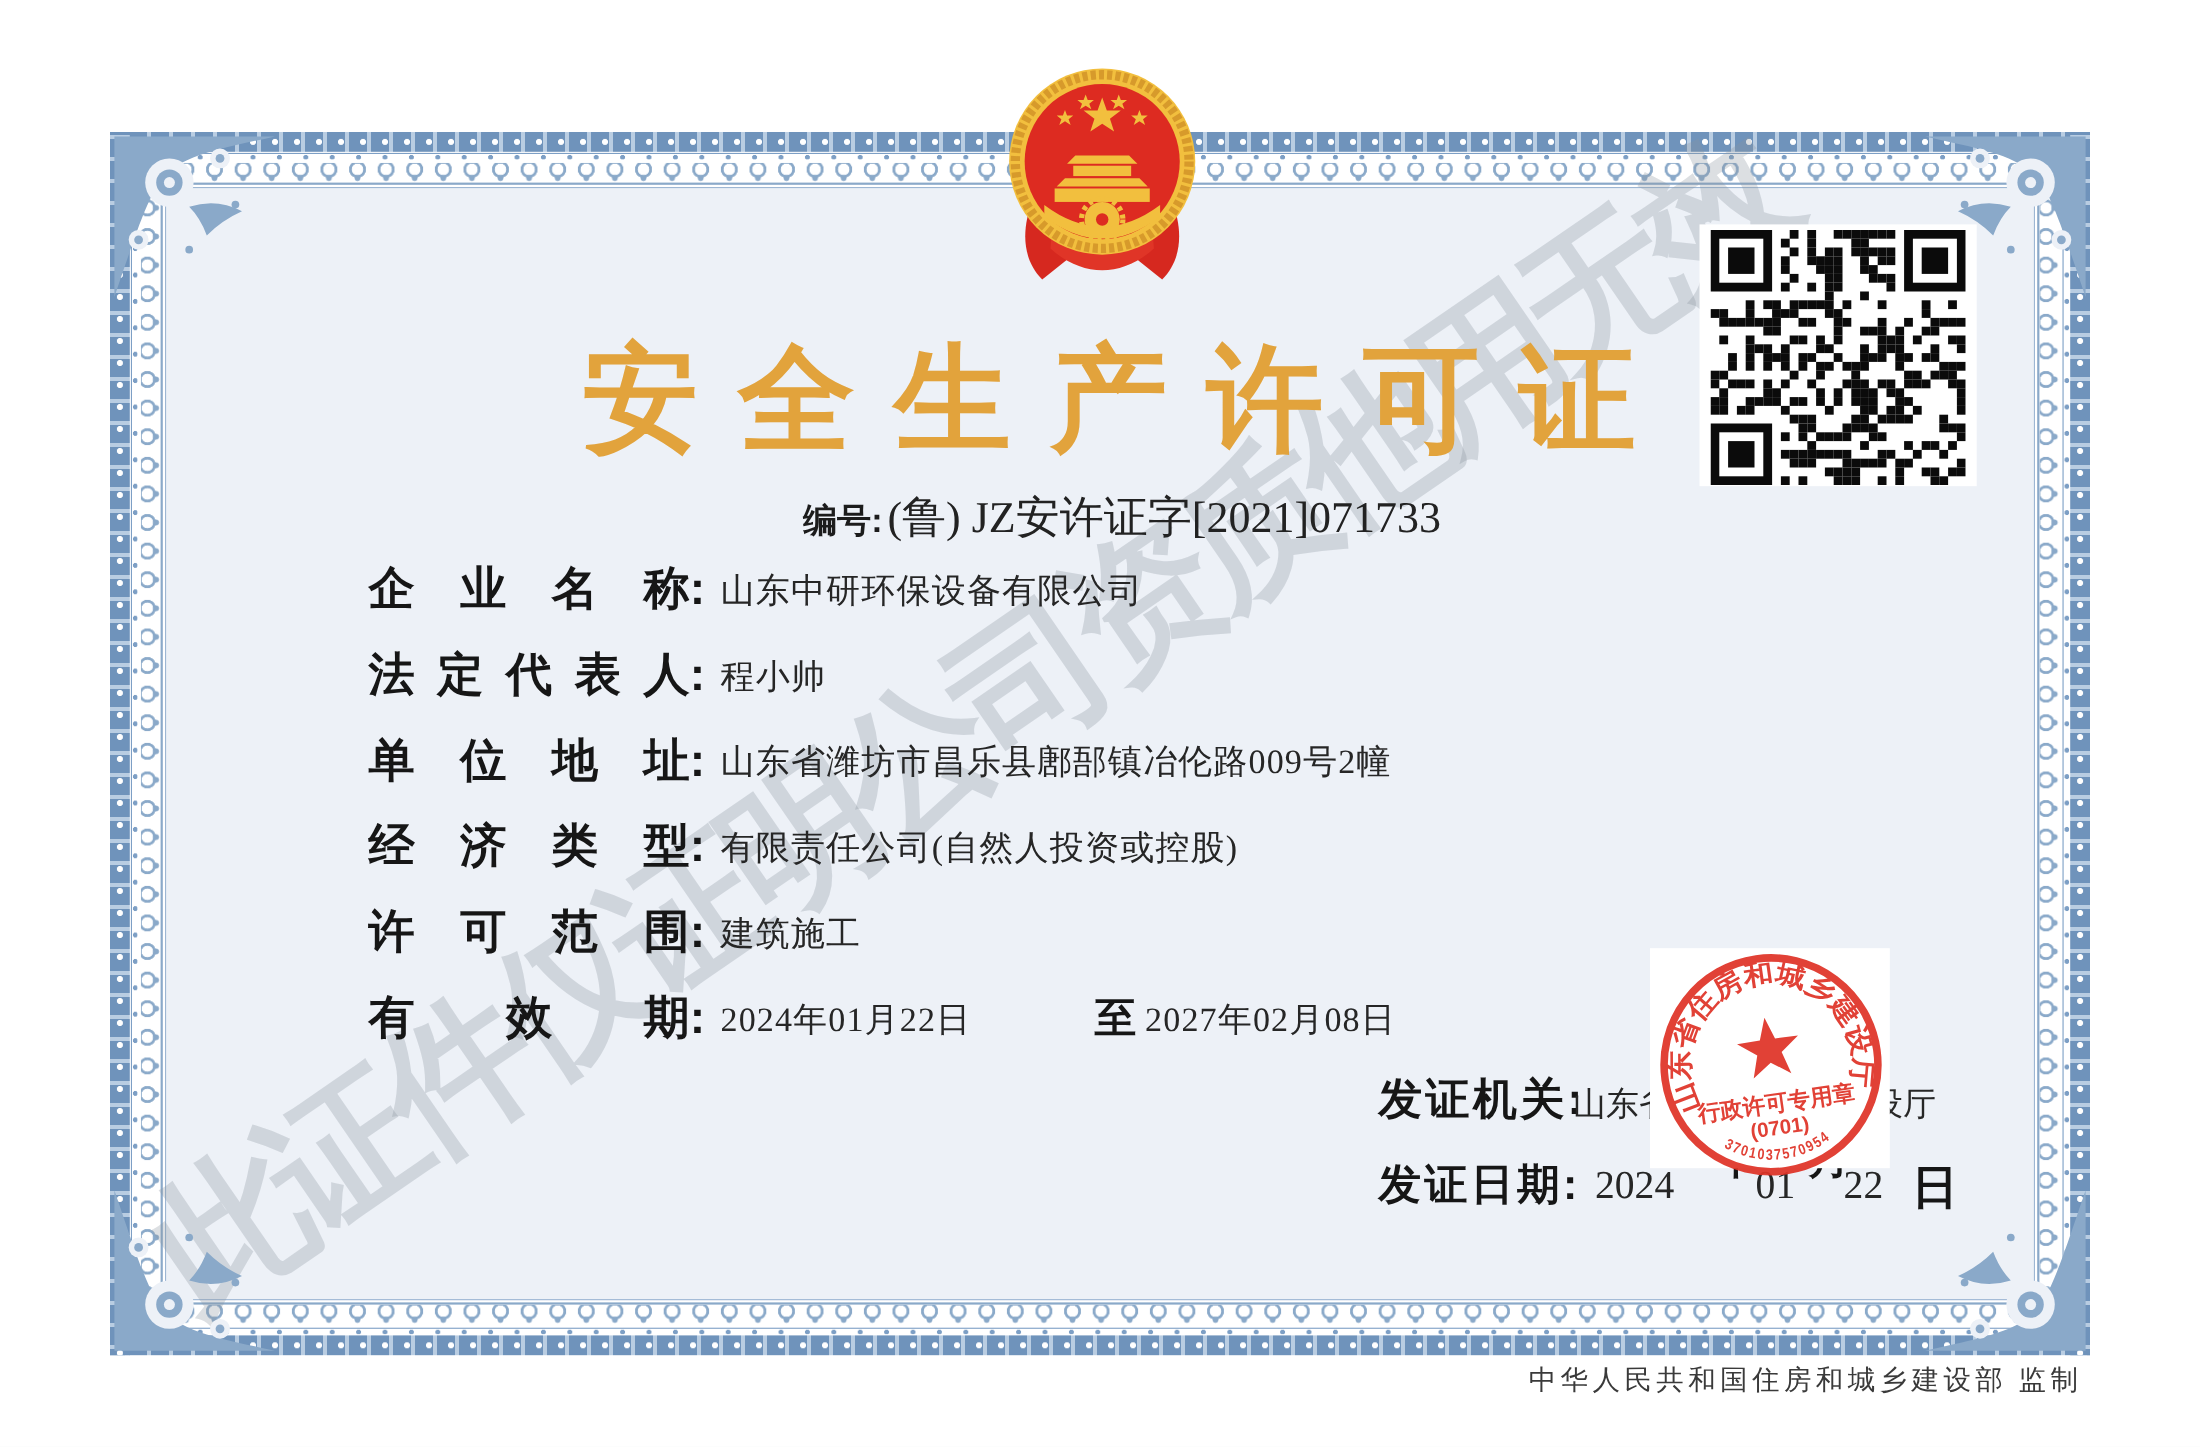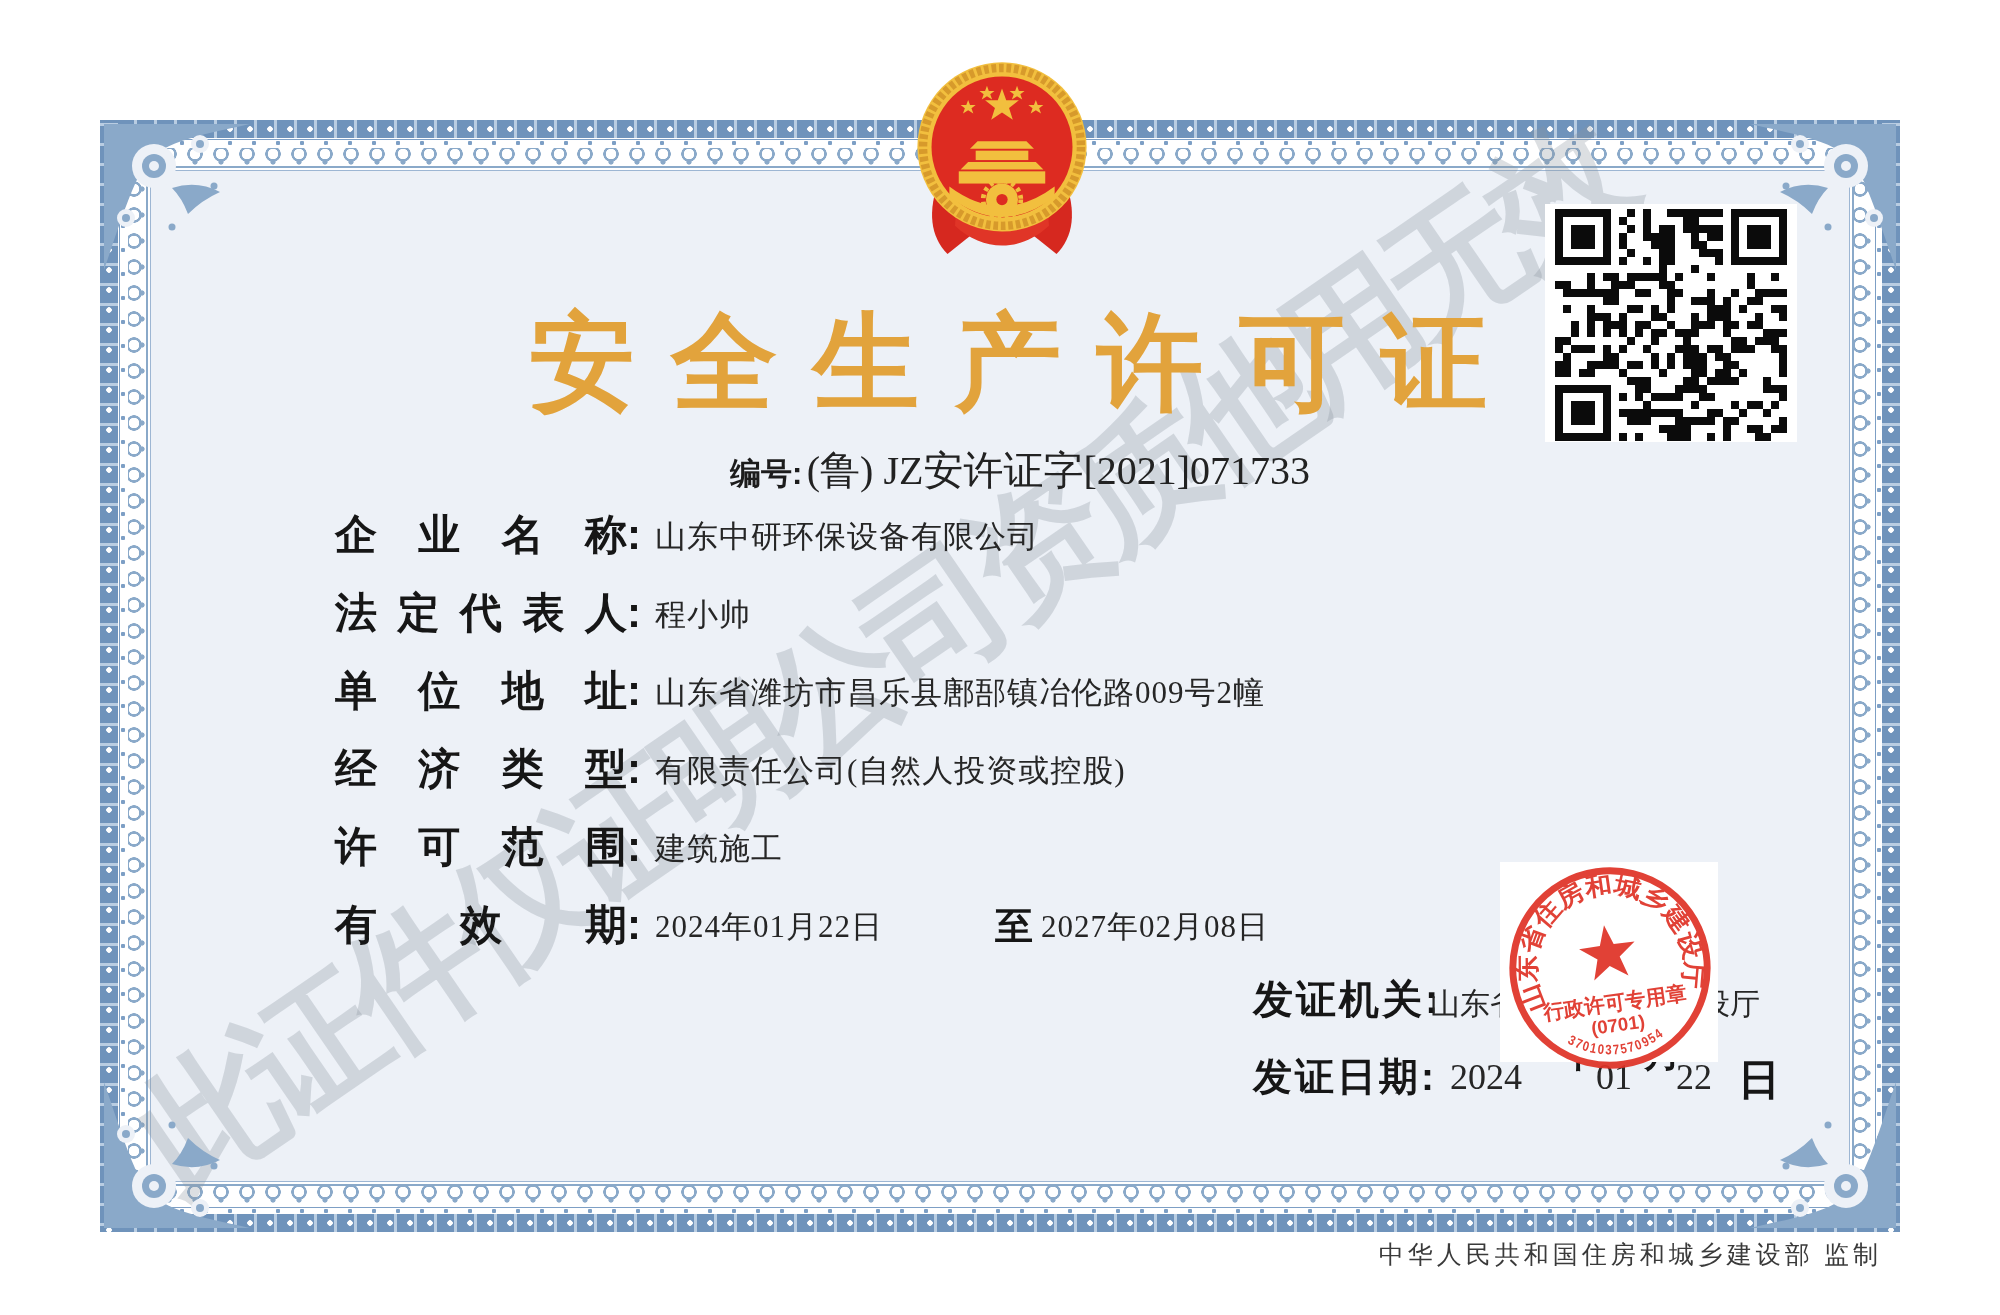--- a/index.html
+++ b/index.html
@@ -96,21 +96,21 @@
   .d-year  { left:1450px; top:1056px; }
   .d-unit-y{ left:1558px; top:1028px; }
   .d-month { left:1596px; top:1056px; }
   .d-unit-m{ left:1644px; top:1028px; }
   .d-day   { left:1676px; top:1056px; }
   .d-unit-d{ left:1738px; top:1052px; font-size:42px; }
 
   .seal-mask { position:absolute; left:1500px; top:862px; width:218px; height:200px; background:#ffffff; z-index:5; }
   .seal { position:absolute; left:1502px; top:860px; z-index:7; opacity:0.93; }
 
-  .footer-note { position:absolute; right:118px; top:1238px; font-family:"Liberation Serif", serif;
+  .footer-note { position:absolute; right:107px; top:1238px; font-family:"Liberation Serif", serif;
       font-size:25px; color:#3a3a3a; letter-spacing:4px; }
 </style>
 </head>
 <body>
 
 <div class="page">
 
   <div class="frame">
     <div class="band band-x h pos-t"></div>
     <div class="band band-x h pos-b"></div>

